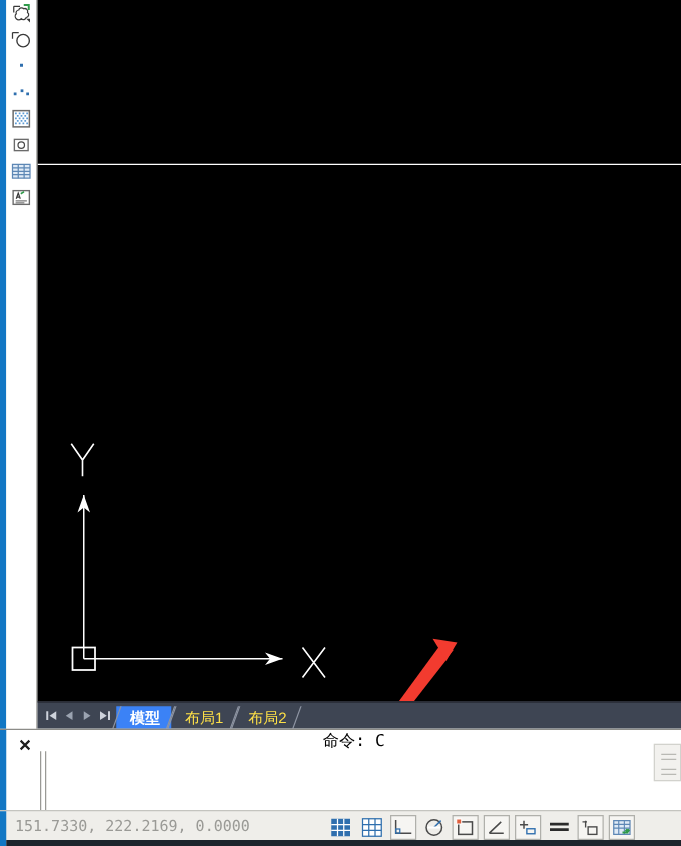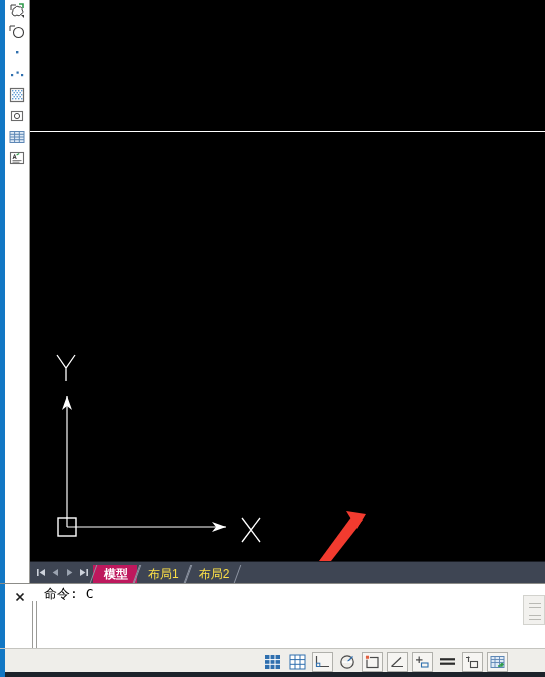--- a/index.html
+++ b/index.html
@@ -136,21 +136,21 @@
     position: absolute;
     right: 0; top: 0;
     width: 9px; height: 18px;
     border-right: 1px solid #8f96a4;
     transform: skewX(-20deg);
     box-sizing: border-box;
   }
   .tab.active {
     color: #ffffff;
     font-weight: bold;
-    background: #be185d;
+    background: #3b82f6;
   }
 
   
   #command-window {
     position: absolute;
     left: 0; top: 583px;
     width: 545px; height: 65px;
     background: #ffffff;
     border-top: 1px solid #8c8c88;
     box-sizing: border-box;
@@ -185,20 +185,21 @@
     left: 22px; top: 0;
     width: 500px;
     font-family: "DejaVu Sans Mono", "Liberation Mono", monospace;
     font-size: 13px;
     color: #000000;
   }
   .cmd-line {
     height: 19px;
     line-height: 19px;
     white-space: nowrap;
+    text-align: center;
   }
   .cmd-line.l1 { padding-left: 22px; }
   .cmd-line.l2 { padding-left: 22px; }
   .cmd-line.l3 {
     padding-left: 22px;
     border-top: 1px solid #b4b4b0;
     height: 22px;
     line-height: 22px;
   }
   
@@ -461,20 +462,21 @@
       <span></span>
         <span></span>
         <span></span>
         <span></span>
     </div>
   </div>
 
   <div id="statusbar">
     <div class="sb-accent"></div>
 
+    <div class="coord-readout">151.7330,  222.2169,  0.0000</div>
 
     <div class="sb-toggles">
 
       <div class="sb-btn">
         <svg width="19" height="18" viewBox="0 0 19 18">
           <rect x="2" y="2" width="15" height="14" fill="#2f6fae"></rect>
           <g stroke="#ffffff" stroke-width="1">
             <line x1="2" y1="6.6" x2="17" y2="6.6"></line>
             <line x1="2" y1="11.3" x2="17" y2="11.3"></line>
             <line x1="7" y1="2" x2="7" y2="16"></line>

